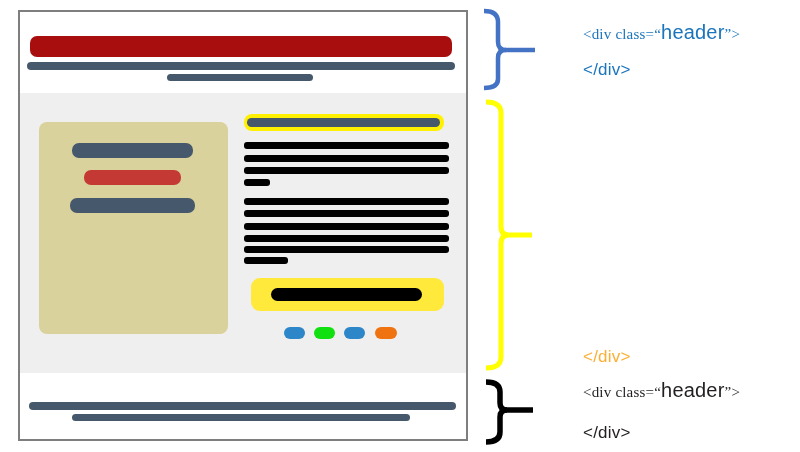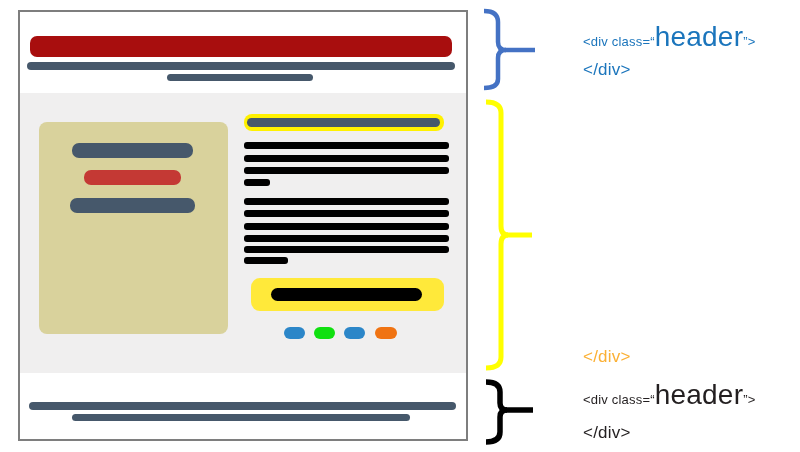--- a/index.html
+++ b/index.html
@@ -33,22 +33,22 @@
   .cta{position:absolute;left:231px;top:185px;width:193px;height:33px;border-radius:9px;}
   .cta .inner{position:absolute;left:20px;top:10px;width:151px;height:13px;border-radius:6.5px;}
   .btn{position:absolute;top:234px;width:21px;height:12px;border-radius:6px;}
   
   .ftr-line1{left:9px;top:29px;width:427px;height:8px;border-radius:4px;}
   .ftr-line2{left:52px;top:41px;width:338px;height:7px;border-radius:3.5px;}
   
   .overlay{position:absolute;left:0;top:0;width:800px;height:452px;pointer-events:none;}
   
   .code{position:absolute;left:583px;white-space:nowrap;letter-spacing:0.2px;}
-  .code .sm{font-size:13px;}
-  .code .lg{font-size:28px;}
+  .code .sm{font-size:15px;font-family:Liberation Serif, serif;}
+  .code .lg{font-size:20px;}
   .code.sm-line{font-size:17px;}
 </style>
 </head>
 <body>
 
 <div class="canvas">
 
   <div class="wireframe">
 
     <div class="wf-section wf-header">

